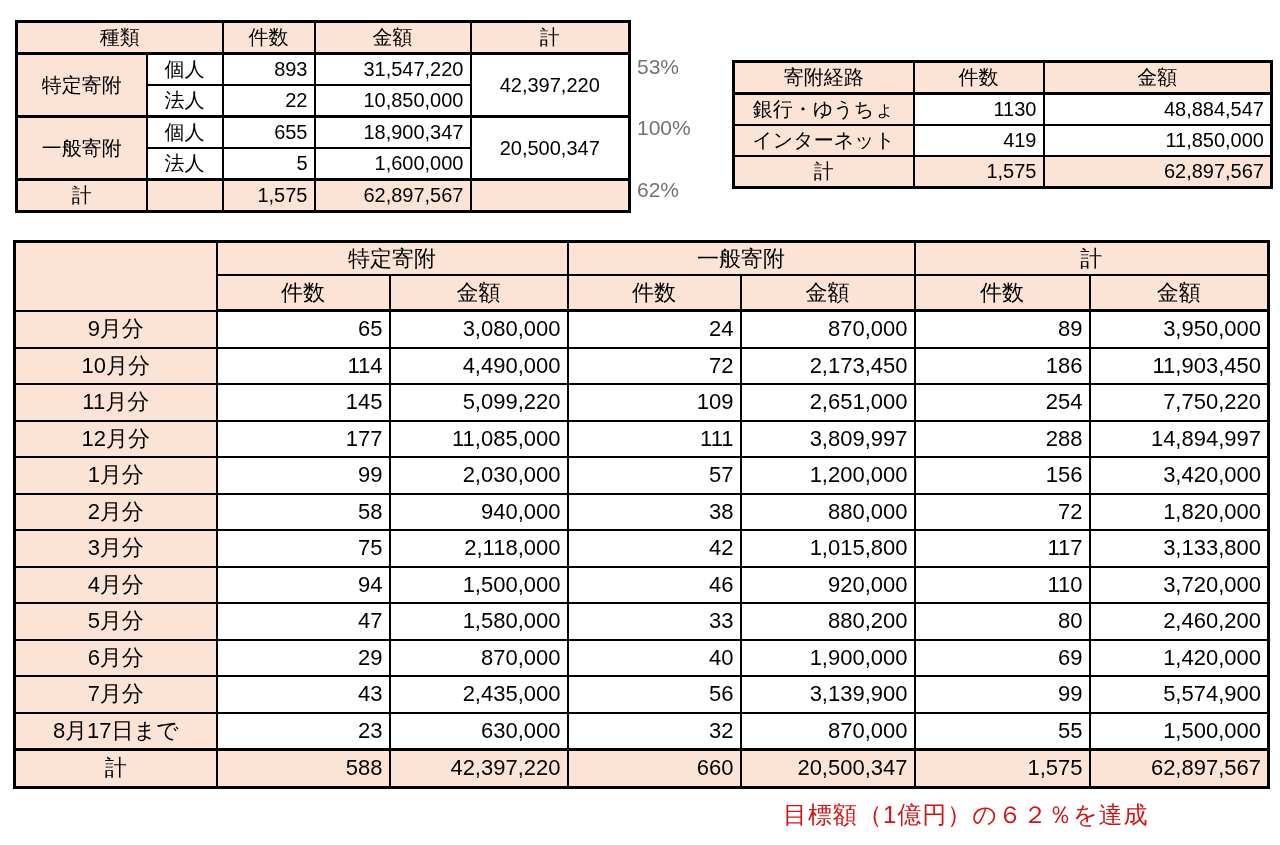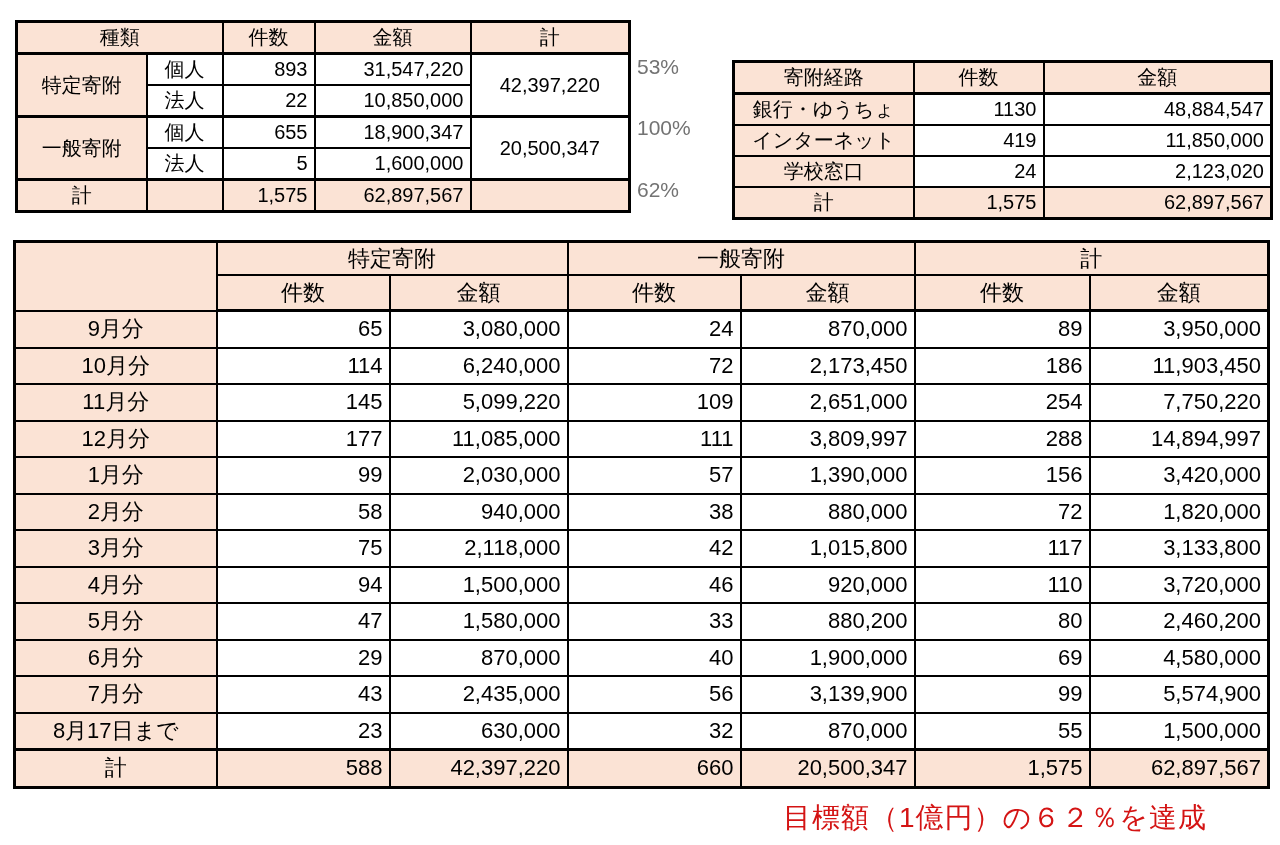--- a/index.html
+++ b/index.html
@@ -32,21 +32,21 @@
   .tblC tr.h2 td{height:33px;border-bottom-width:3px;}
   .tblC tr.total td{border-top-width:3px;}
   
   .pct{
     position:absolute;left:637px;width:90px;height:28px;line-height:28px;
     font-size:21px;color:#737373;text-align:left;
   }
   .pct1{top:53px;} .pct2{top:114px;} .pct3{top:176px;}
   .note{
     position:absolute;left:783px;top:799px;
-    font-size:28px;color:#d41414;letter-spacing:1px;
+    font-size:24px;color:#d41414;letter-spacing:1px;
   }
 </style>
 </head>
 <body>
 
 <table class="tbl tblA">
   <colgroup>
     <col style="width:130px">
       <col style="width:76px">
       <col style="width:92px">
@@ -112,25 +112,20 @@
   </tr>
   <tr>
     <td class="fill c">銀行・ゆうちょ</td>
     <td class="num">1130</td>
     <td class="num">48,884,547</td>
   </tr>
   <tr>
     <td class="fill c">インターネット</td>
     <td class="num">419</td>
     <td class="num">11,850,000</td>
-  </tr>
-  <tr>
-    <td class="fill c">学校窓口</td>
-    <td class="num">24</td>
-    <td class="num">2,123,020</td>
   </tr>
   <tr>
     <td class="fill c">計</td>
     <td class="fill num">1,575</td>
     <td class="fill num">62,897,567</td>
   </tr>
 </tbody>
   </table>
 
 <table class="tbl tblC">
@@ -165,21 +160,21 @@
         <td class="num">65</td>
         <td class="num">3,080,000</td>
         <td class="num">24</td>
         <td class="num">870,000</td>
         <td class="num">89</td>
         <td class="num">3,950,000</td>
       </tr>
       <tr>
         <td class="fill c">10月分</td>
         <td class="num">114</td>
-        <td class="num">6,240,000</td>
+        <td class="num">4,490,000</td>
         <td class="num">72</td>
         <td class="num">2,173,450</td>
         <td class="num">186</td>
         <td class="num">11,903,450</td>
       </tr>
       <tr>
         <td class="fill c">11月分</td>
         <td class="num">145</td>
         <td class="num">5,099,220</td>
         <td class="num">109</td>
@@ -194,21 +189,21 @@
         <td class="num">111</td>
         <td class="num">3,809,997</td>
         <td class="num">288</td>
         <td class="num">14,894,997</td>
       </tr>
       <tr>
         <td class="fill c">1月分</td>
         <td class="num">99</td>
         <td class="num">2,030,000</td>
         <td class="num">57</td>
-        <td class="num">1,390,000</td>
+        <td class="num">1,200,000</td>
         <td class="num">156</td>
         <td class="num">3,420,000</td>
       </tr>
       <tr>
         <td class="fill c">2月分</td>
         <td class="num">58</td>
         <td class="num">940,000</td>
         <td class="num">38</td>
         <td class="num">880,000</td>
         <td class="num">72</td>
@@ -241,21 +236,21 @@
         <td class="num">80</td>
         <td class="num">2,460,200</td>
       </tr>
       <tr>
         <td class="fill c">6月分</td>
         <td class="num">29</td>
         <td class="num">870,000</td>
         <td class="num">40</td>
         <td class="num">1,900,000</td>
         <td class="num">69</td>
-        <td class="num">4,580,000</td>
+        <td class="num">1,420,000</td>
       </tr>
       <tr>
         <td class="fill c">7月分</td>
         <td class="num">43</td>
         <td class="num">2,435,000</td>
         <td class="num">56</td>
         <td class="num">3,139,900</td>
         <td class="num">99</td>
         <td class="num">5,574,900</td>
       </tr>

